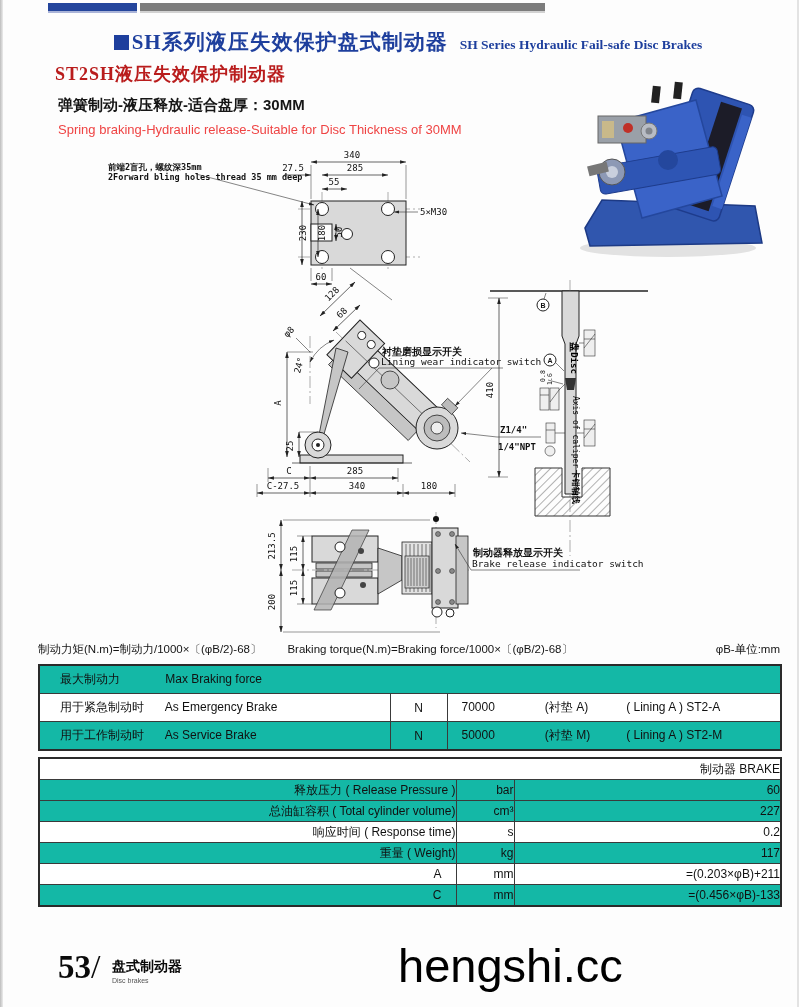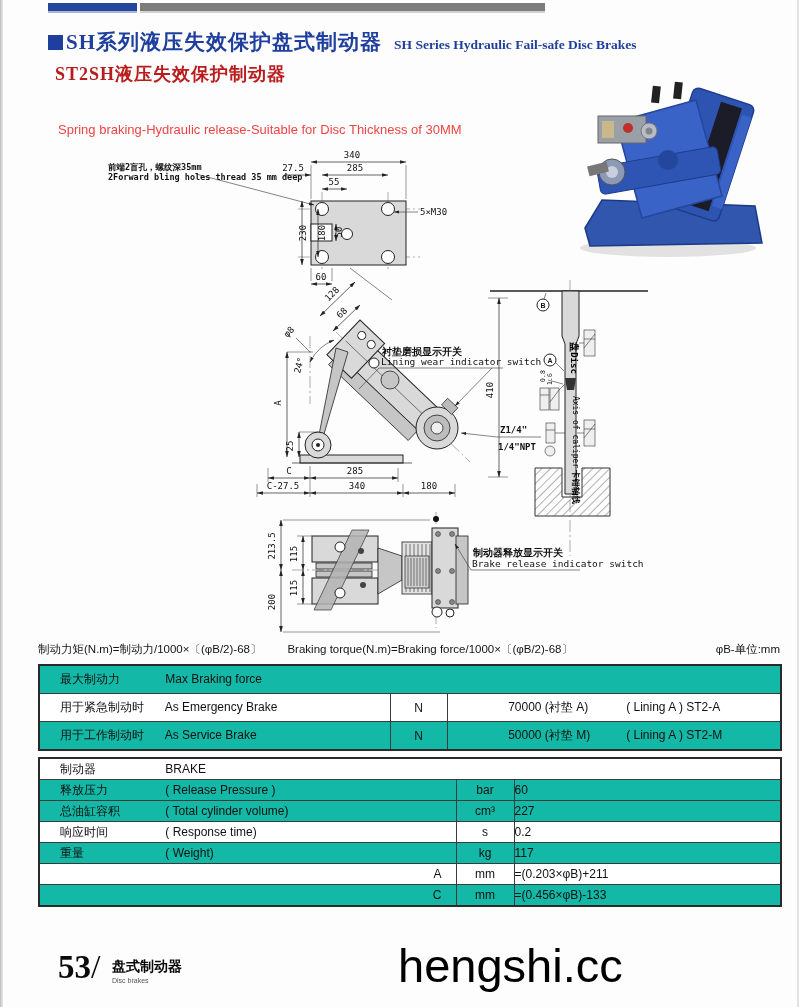--- a/index.html
+++ b/index.html
@@ -5,44 +5,44 @@
   html,body{margin:0;padding:0;background:#fff;}
   #page{position:relative;width:799px;height:1007px;background:#fdfdfd;overflow:hidden;
         font-family:"Liberation Sans",sans-serif;color:#111;}
   .abs{position:absolute;}
   
   .bar-blue{left:48px;top:3px;width:89px;height:8px;background:#24459c;border-bottom:2px solid #aab4d8;}
   .bar-gray{left:140px;top:3px;width:405px;height:8px;background:#7c7c7c;border-bottom:2px solid #d2d2d2;}
   .edge-l{left:0;top:0;width:3px;height:1007px;background:linear-gradient(90deg,#bdbdbd,#ececec);}
   .edge-r{right:0;top:0;width:2px;height:1007px;background:#e3e3e3;}
   
-  .title-row{left:48px;top:28px;width:720px;white-space:nowrap;}
+  .title-row{left:48px;top:28px;width:720px;white-space:nowrap;text-align:center;}
   .sq{display:inline-block;width:15px;height:15px;background:#1e3f9d;margin-right:3px;vertical-align:-1px;}
   .title-cn{font-family:"Liberation Serif",serif;font-weight:bold;font-size:21px;color:#1e3f9d;letter-spacing:1px;}
   .title-en{font-family:"Liberation Serif",serif;font-weight:bold;font-size:13.5px;color:#1e3f9d;margin-left:12px;}
   .subtitle{left:55px;top:62px;font-family:"Liberation Serif",serif;font-weight:bold;font-size:18px;color:#b91c1c;letter-spacing:1px;}
   .feature-cn{left:58px;top:96px;font-size:15px;font-weight:bold;color:#161616;}
   .feature-en{left:58px;top:122px;font-size:13px;color:#ef4444;}
   
   .formula{left:38px;top:642px;width:742px;display:flex;font-size:11.5px;color:#141414;}
   .formula .en{margin-left:26px;}
   .formula .sp{flex:1;}
   
   table.spec{position:absolute;left:38px;border-collapse:collapse;table-layout:fixed;background:#fff;border:2px solid #2a2a2a;}
   table.spec td{border:1px solid #3a3a3a;font-size:12px;color:#111;padding:0;vertical-align:middle;overflow:hidden;white-space:nowrap;}
   table.t1{top:664px;width:742px;}
   table.t1 td{height:27px;}
   table.t2{top:757px;width:742px;}
-  table.t2 td{height:20px;}
+  table.t2 td{height:20px;text-align:right;}
   td.lab{position:relative;}
   .cn{display:inline-block;width:102px;padding-left:20px;}
   .gray{background:#14b8a6;padding-left:47px;}
   td.unit{text-align:center;}
   td.val{padding-left:14px;}
-  .v1{display:inline-block;width:80px;padding-left:14px;text-align:right;}
+  .v1{display:inline-block;width:80px;padding-left:14px;}
   .v2{display:inline-block;width:78px;}
   .side{position:absolute;right:14px;top:50%;transform:translateY(-50%);font-size:12px;color:#111;}
   
   .pageno{left:58px;top:948px;white-space:nowrap;}
   .pageno .num{font-family:"Liberation Serif",serif;font-weight:bold;font-size:33px;color:#0a0a0a;}
   .pageno .slash{font-family:"Liberation Serif",serif;font-size:34px;color:#0a0a0a;}
   .cat{left:112px;top:958px;}
   .cat .c1{font-size:14px;font-weight:bold;color:#0a0a0a;display:block;}
   .cat .c2{font-size:7px;color:#555;display:block;margin-top:1px;}
   .site{left:398px;top:938px;font-size:47px;color:#000;letter-spacing:0px;}
@@ -69,20 +69,21 @@
 <div id="page">
   <div class="abs edge-l"></div>
   <div class="abs edge-r"></div>
   <div class="abs bar-blue"></div>
   <div class="abs bar-gray"></div>
 
   <div class="abs title-row">
     <span class="sq"></span><span class="title-cn">SH系列液压失效保护盘式制动器</span><span class="title-en">SH Series Hydraulic Fail-safe Disc Brakes</span>
   </div>
   <div class="abs subtitle">ST2SH液压失效保护制动器</div>
+  <div class="abs feature-cn">弹簧制动-液压释放-适合盘厚：30MM</div>
   <div class="abs feature-en">Spring braking-Hydraulic release-Suitable for Disc Thickness of 30MM</div>
 
   <svg class="abs" style="left:560px;top:75px;" width="215" height="192" viewBox="560 75 215 192">
     <ellipse cx="668" cy="248" rx="88" ry="9" fill="#e2e2e2"></ellipse>
     <polygon points="585,228 602,200 755,206 762,243 590,246" fill="#3056ae" stroke="#1d3a85" stroke-width="1.5"></polygon>
     <g transform="rotate(18 700 160)">
       <rect x="672" y="92" width="64" height="122" rx="6" fill="#2e54b2" stroke="#1e3c8c" stroke-width="1.5"></rect>
       <rect x="702" y="98" width="22" height="108" fill="#1c1c28"></rect>
       <rect x="726" y="104" width="10" height="96" fill="#3a63c8"></rect>
     </g>

